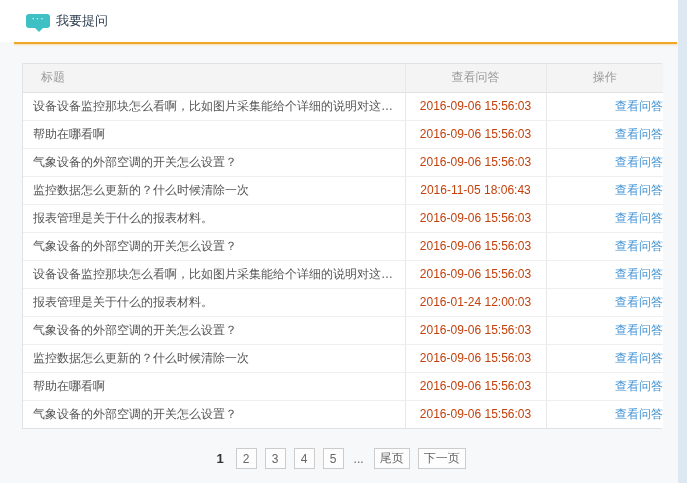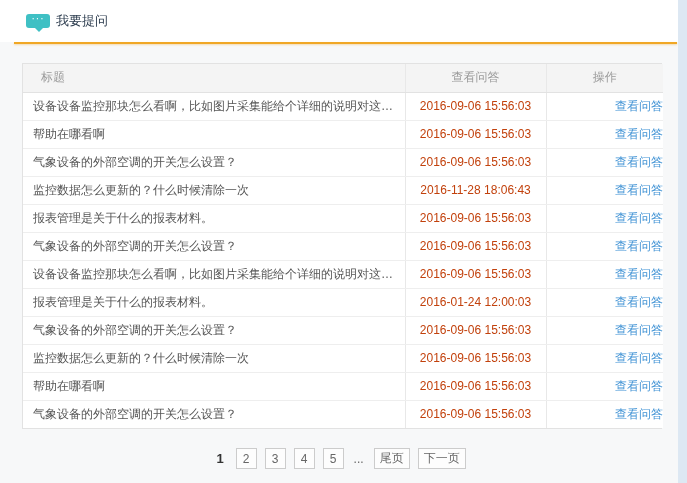--- a/index.html
+++ b/index.html
@@ -191,21 +191,21 @@
     </tr>
 
     <tr>
       <td class="cell-title">气象设备的外部空调的开关怎么设置？</td>
       <td class="cell-time">2016-09-06 15:56:03</td>
       <td class="cell-op"><a class="view-link">查看问答</a></td>
     </tr>
 
     <tr>
       <td class="cell-title">监控数据怎么更新的？什么时候清除一次</td>
-      <td class="cell-time">2016-11-28 18:06:43</td>
+      <td class="cell-time">2016-11-05 18:06:43</td>
       <td class="cell-op"><a class="view-link">查看问答</a></td>
     </tr>
 
     <tr>
       <td class="cell-title">报表管理是关于什么的报表材料。</td>
       <td class="cell-time">2016-09-06 15:56:03</td>
       <td class="cell-op"><a class="view-link">查看问答</a></td>
     </tr>
 
     <tr>

